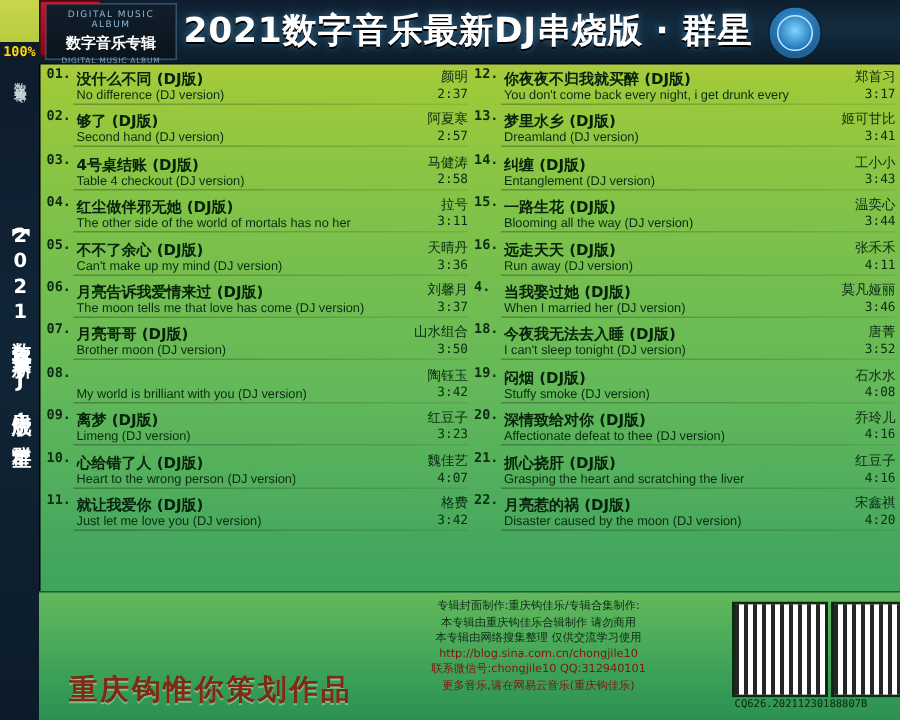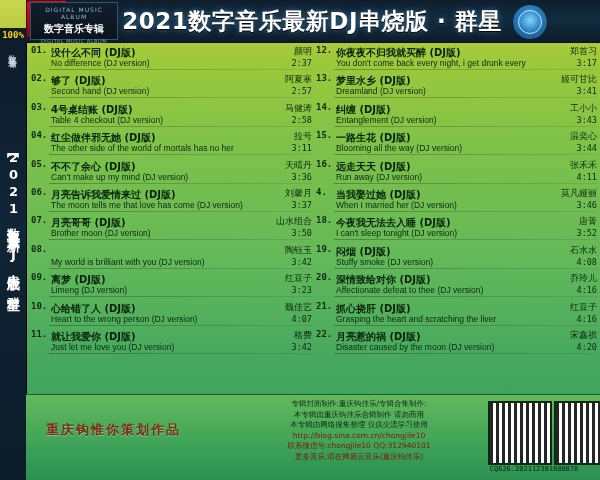--- a/index.html
+++ b/index.html
@@ -120,22 +120,22 @@
     position:absolute;left:18px;right:0;top:24px;height:1px;
     background:linear-gradient(90deg,rgba(0,0,0,.28),rgba(0,0,0,.08));
   }
   
   .footer{
     position:absolute;left:26px;top:394px;width:574px;height:86px;
     background:linear-gradient(180deg,#63b95c 0%,#3da258 60%,#2b8f52 100%);
     border-top:1px solid rgba(0,0,0,.35);
   }
   .fbrand{
-    position:absolute;left:20px;top:26px;width:200px;
-    color:#7d2b12;font-size:13px;font-weight:bold;letter-spacing:2px;
+    position:absolute;left:20px;top:52px;width:200px;
+    color:#7d2b12;font-size:19px;font-weight:bold;letter-spacing:2px;
     text-shadow:0 1px 0 rgba(255,255,255,.35);
     font-family:Liberation Serif, serif;
   }
   .fnotes{
     position:absolute;left:222px;top:4px;width:222px;
     color:#0e2a14;font-size:7.5px;line-height:10.5px;text-align:center;
   }
   .fnotes .hl{color:#7a1a08;}
   .qr{
     position:absolute;top:6px;width:60px;height:60px;

